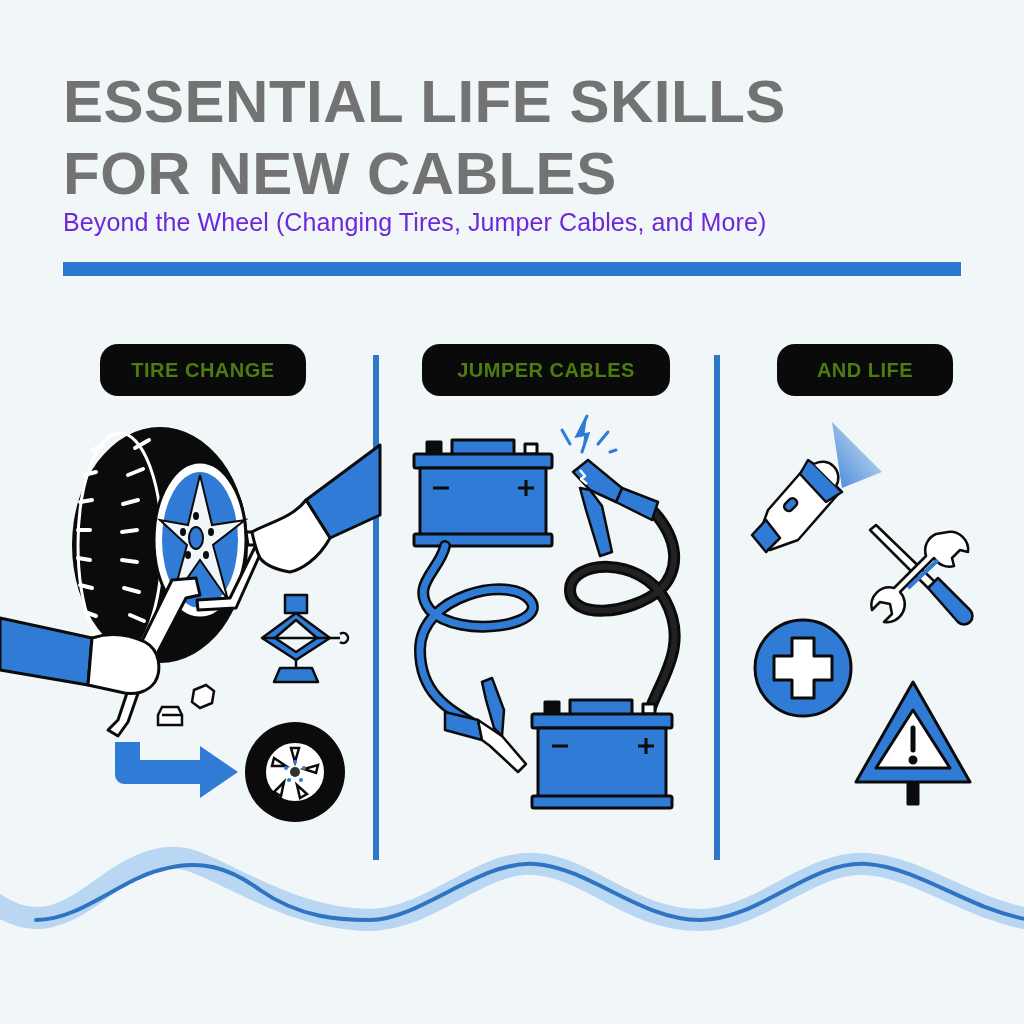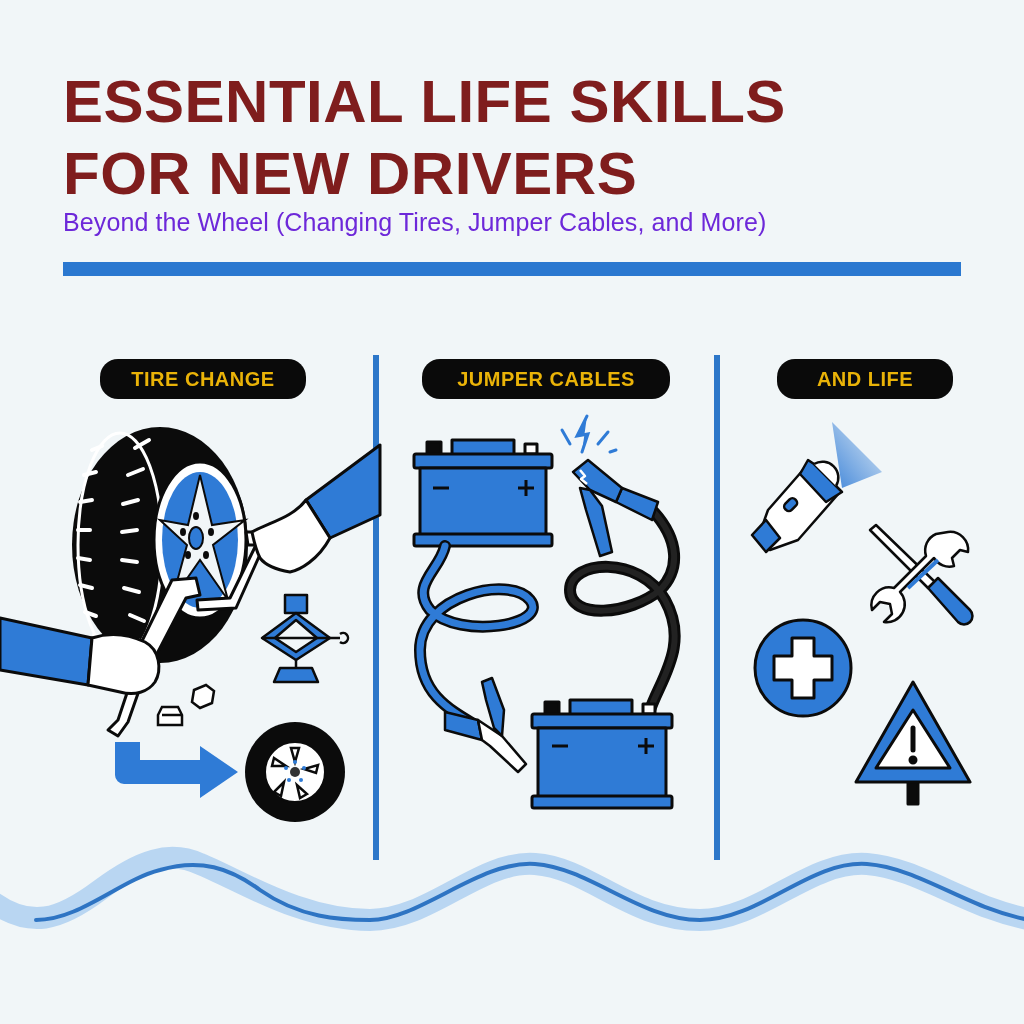--- a/index.html
+++ b/index.html
@@ -6,47 +6,47 @@
   body {
     width:1024px; height:1024px; overflow:hidden;
     background:#f1f6f8;
     font-family:"Liberation Sans", "DejaVu Sans", sans-serif;
     position:relative;
   }
   .title {
     position:absolute; left:63px; top:66px; width:900px;
     font-family:"Liberation Sans", sans-serif;
     font-weight:700; font-size:60px; line-height:72px;
-    color:#7f1d1d; letter-spacing:0.5px; margin:0;
+    color:#737373; letter-spacing:0.5px; margin:0;
   }
   .subtitle {
     position:absolute; left:63px; top:208px;
     font-size:25px; color:#6d28d9; letter-spacing:0.1px;
   }
   .rule {
     position:absolute; left:63px; top:262px; width:898px; height:14px;
     background:#2b78d0;
   }
   .divider {
     position:absolute; top:355px; width:6px; height:505px; background:#2d77c9;
   }
   .pill {
-    position:absolute; top:359px; height:40px; border-radius:18px;
-    background:#0a0a0a; color:#eab308; font-weight:700; font-size:20px;
+    position:absolute; top:344px; height:52px; border-radius:18px;
+    background:#0a0a0a; color:#4d7c0f; font-weight:700; font-size:20px;
     display:flex; align-items:center; justify-content:center;
     letter-spacing:0.5px;
   }
   svg.art { position:absolute; overflow:visible; }
 </style>
 </head>
 <body>
 
 <h1 class="title">
   <div>ESSENTIAL LIFE SKILLS</div>
-  <div>FOR NEW DRIVERS</div>
+  <div>FOR NEW CABLES</div>
 </h1>
 <div class="subtitle">Beyond the Wheel (Changing Tires, Jumper Cables, and More)</div>
 <div class="rule"></div>
 
 <div class="divider" style="left:373px"></div>
 <div class="divider" style="left:714px"></div>
 
 <div class="pill" style="left:100px;width:206px">TIRE CHANGE</div>
 <div class="pill" style="left:422px;width:248px">JUMPER CABLES</div>
 <div class="pill" style="left:777px;width:176px">AND LIFE</div>

